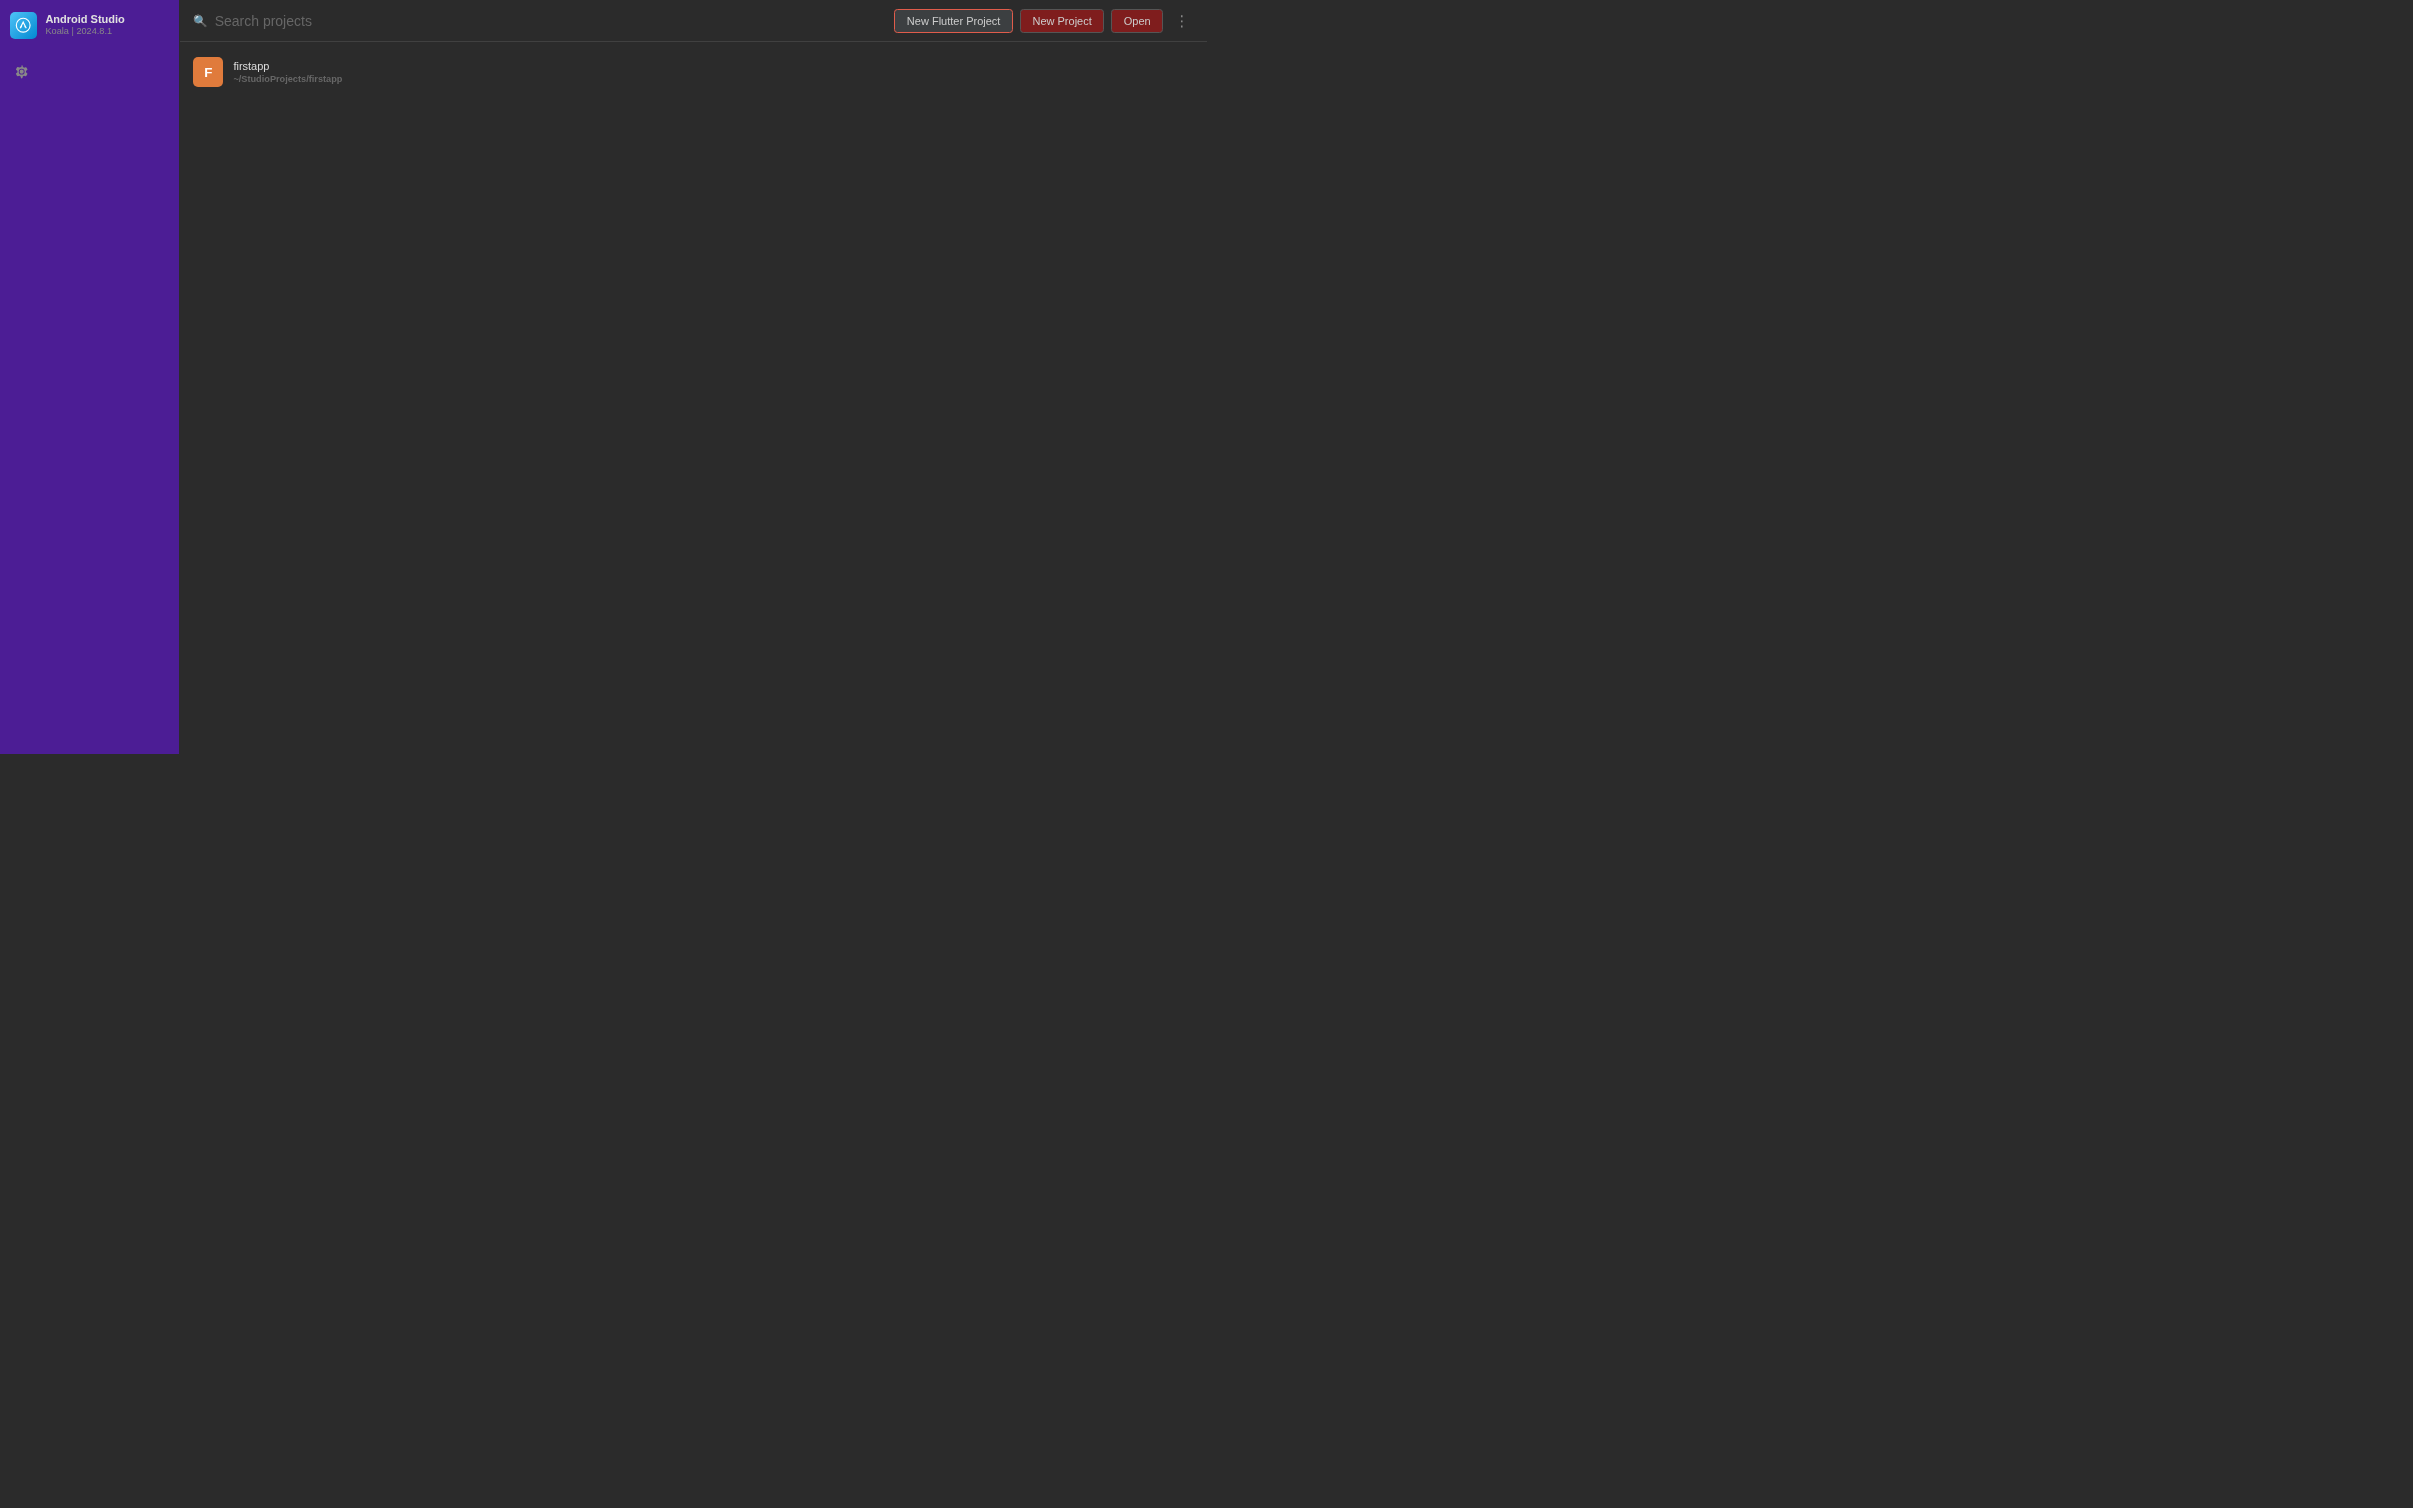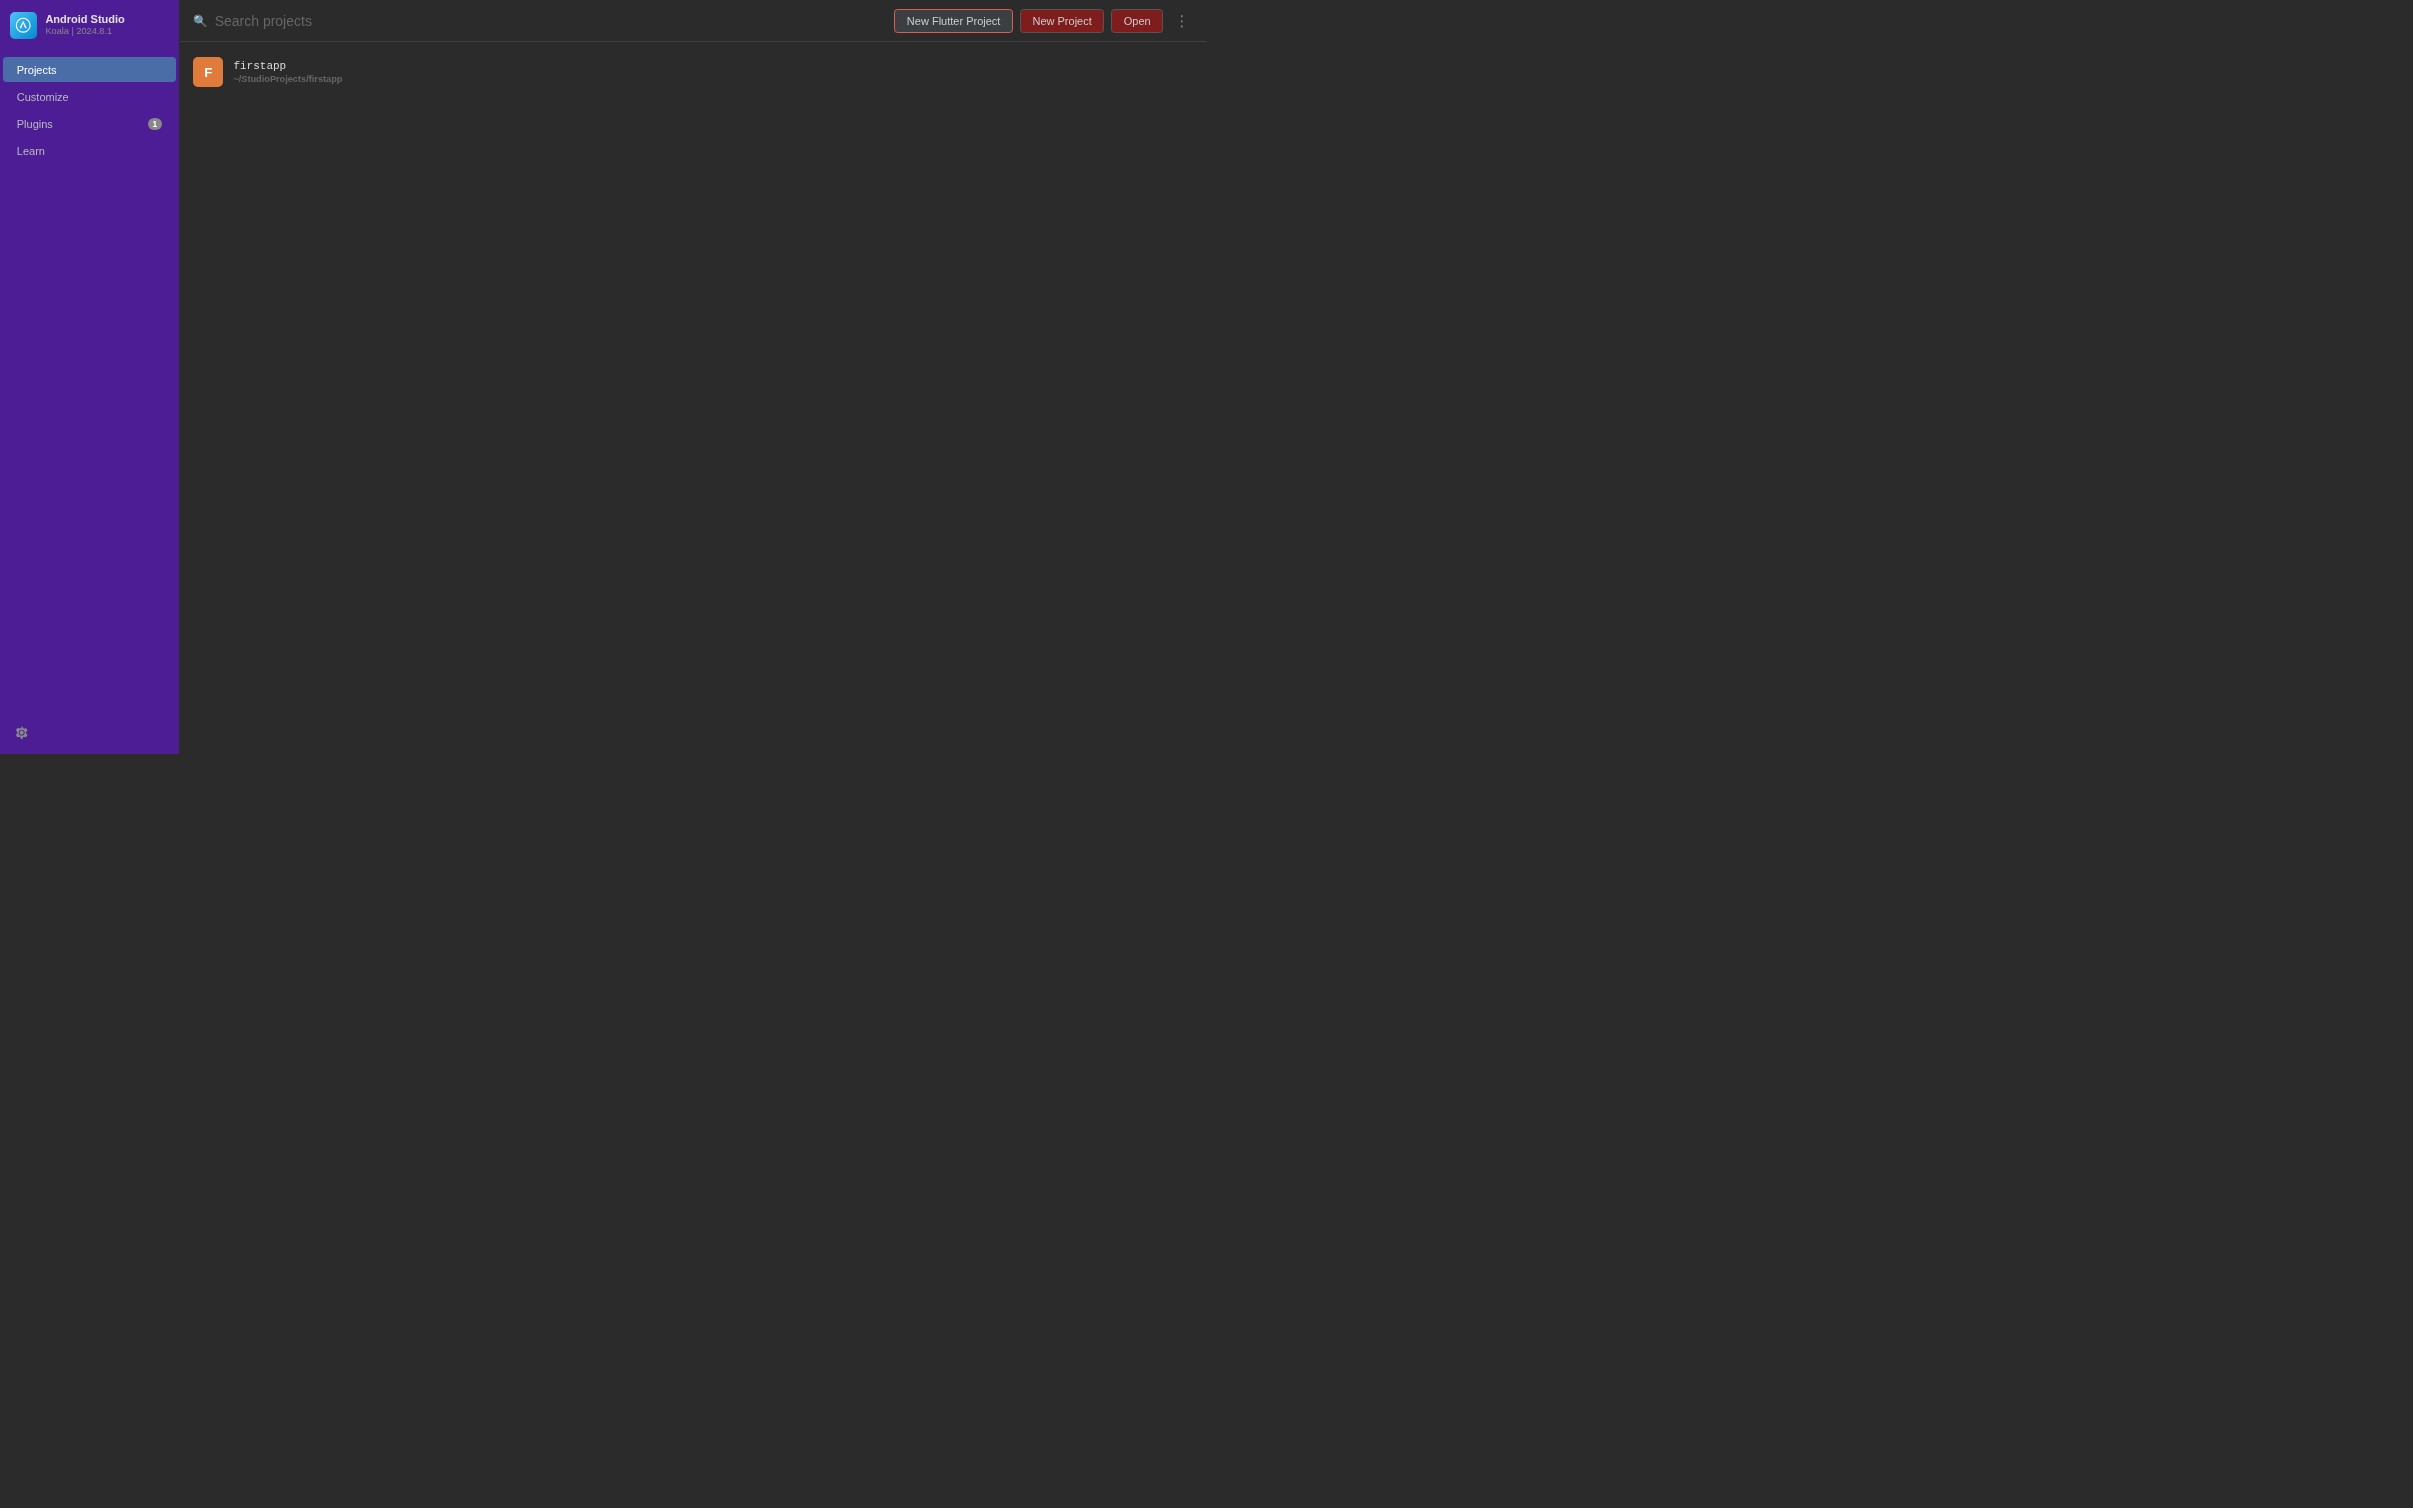--- a/index.html
+++ b/index.html
@@ -250,21 +250,20 @@
     .project-details {
       display: flex;
       flex-direction: column;
       gap: 1.7px;
     }
 
     .project-name {
       font-size: 11px;
       color: #ddd;
       font-weight: 500;
-      font-family: Liberation Mono, monospace;
     }
 
     .project-path {
       font-size: 9.2px;
       color: #666;
       font-weight: bold;
     }
   </style>
 </head>
 <body>
@@ -280,43 +279,20 @@
           <circle cx="9.5" cy="14" r="1" fill="white"></circle>
           <circle cx="14.5" cy="14" r="1" fill="white"></circle>
         </svg>
       </div>
       <div class="sidebar-header-text">
         <span class="sidebar-app-name">Android Studio</span>
         <span class="sidebar-app-version">Koala | 2024.8.1</span>
       </div>
     </div>
 
-    <nav class="sidebar-nav">
-      <div class="sidebar-item active">
-        <div class="sidebar-item-left">
-          <span>Projects</span>
-        </div>
-      </div>
-      <div class="sidebar-item">
-        <div class="sidebar-item-left">
-          <span>Customize</span>
-        </div>
-      </div>
-      <div class="sidebar-item">
-        <div class="sidebar-item-left">
-          <span>Plugins</span>
-        </div>
-        <span class="badge">1</span>
-      </div>
-      <div class="sidebar-item">
-        <div class="sidebar-item-left">
-          <span>Learn</span>
-        </div>
-      </div>
-    </nav>
 
     <div class="sidebar-footer">
       <div class="settings-icon-btn">
         <svg width="13.4" height="13.4" viewBox="0 0 16 16" fill="currentColor">
           <path d="M8 10.5a2.5 2.5 0 1 0 0-5 2.5 2.5 0 0 0 0 5z"></path>
           <path fill-rule="evenodd" d="M8 0a1 1 0 0 1 .96.714l.52 1.733a5.97 5.97 0 0 1 1.273.735l1.768-.527a1 1 0 0 1 1.155.474l1 1.732a1 1 0 0 1-.21 1.246l-1.387 1.186a6.05 6.05 0 0 1 0 1.414l1.387 1.187a1 1 0 0 1 .21 1.246l-1 1.732a1 1 0 0 1-1.155.474l-1.768-.527a5.97 5.97 0 0 1-1.273.735l-.52 1.733A1 1 0 0 1 8 16a1 1 0 0 1-.96-.714l-.52-1.733a5.97 5.97 0 0 1-1.273-.735l-1.768.527a1 1 0 0 1-1.155-.474l-1-1.732a1 1 0 0 1 .21-1.246l1.387-1.187a6.05 6.05 0 0 1 0-1.414L1.534 5.899a1 1 0 0 1-.21-1.246l1-1.732a1 1 0 0 1 1.155-.474l1.768.527A5.97 5.97 0 0 1 7.52 2.447L8.04.714A1 1 0 0 1 8 0zM8 4.5a3.5 3.5 0 1 0 0 7 3.5 3.5 0 0 0 0-7z"></path>
         </svg>
       </div>
     </div>
   </div>

